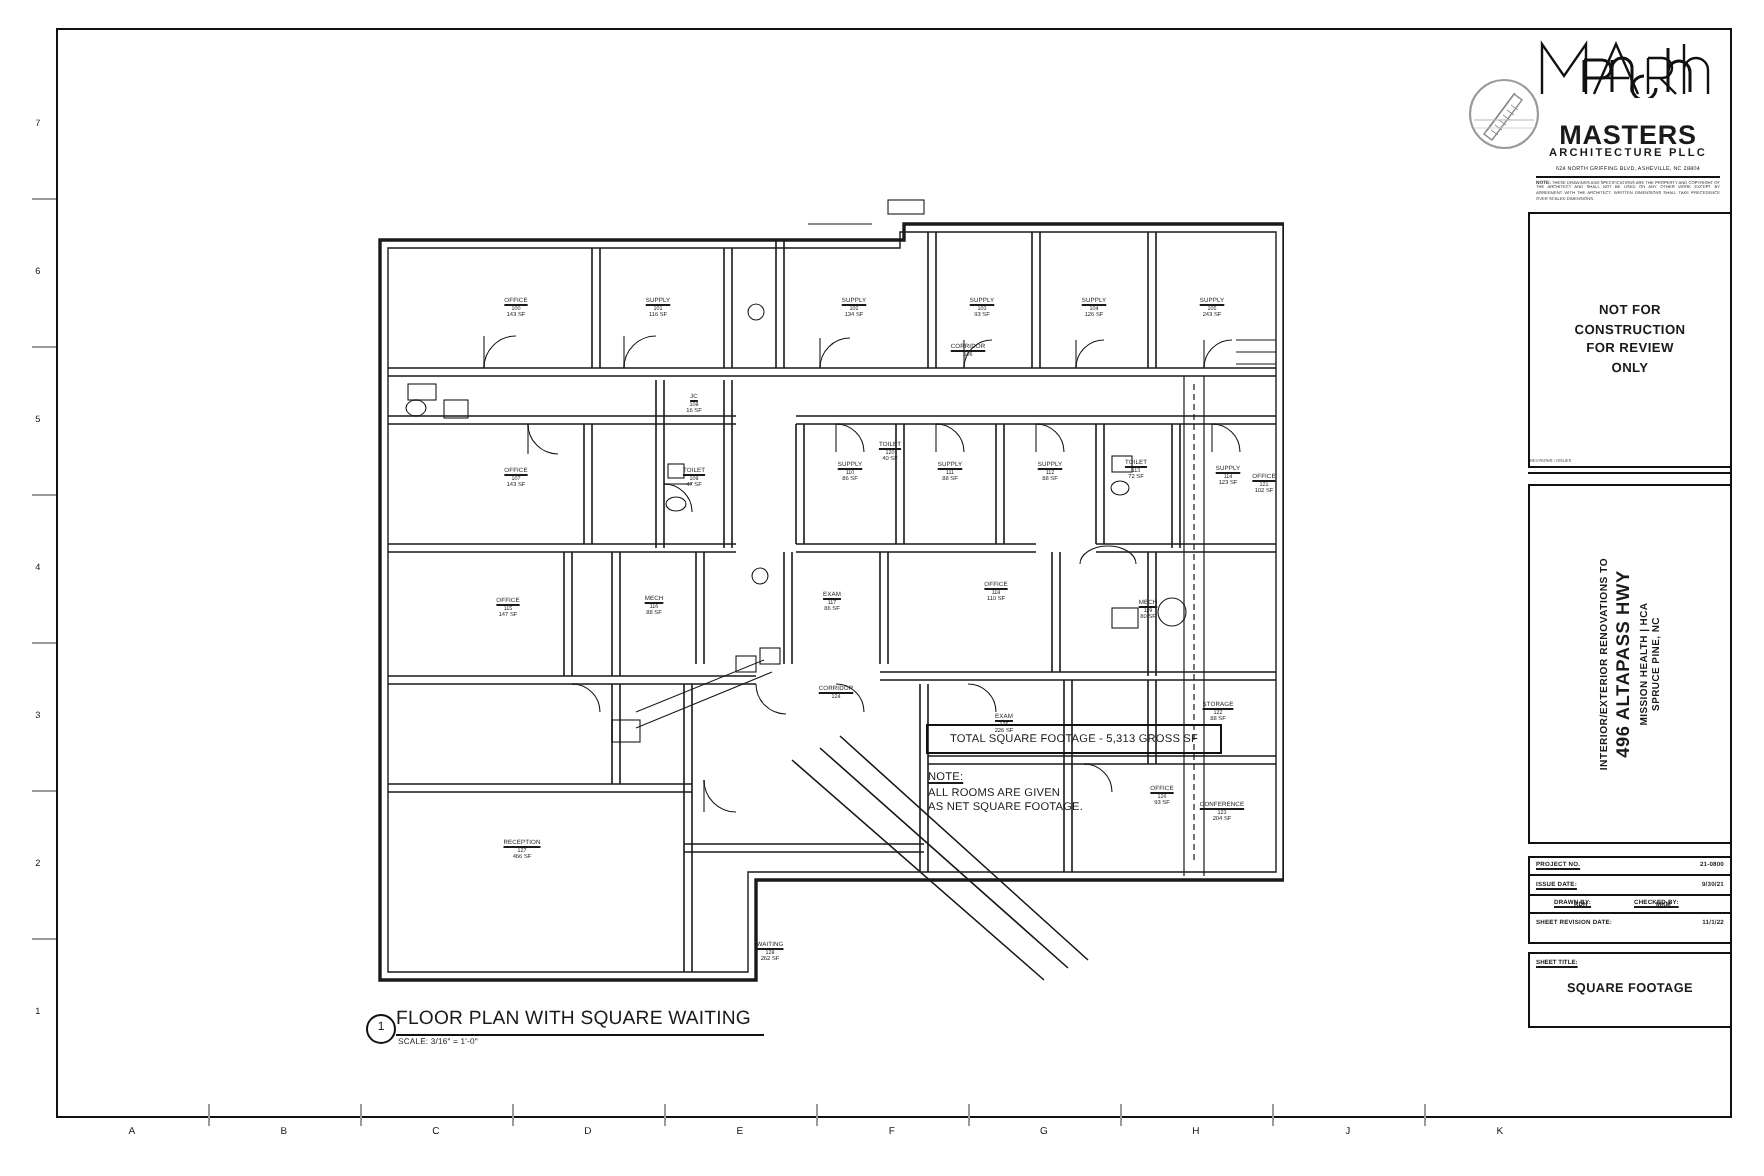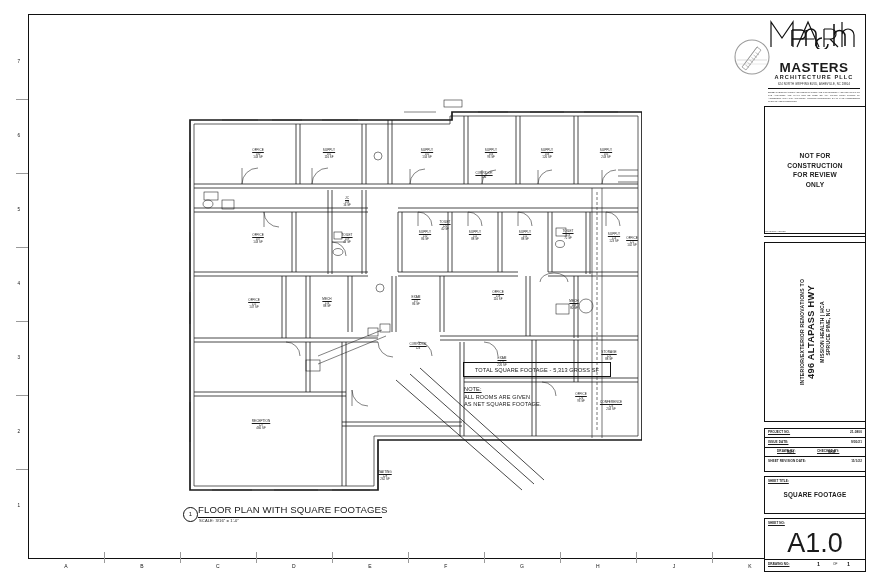--- a/index.html
+++ b/index.html
@@ -455,21 +455,21 @@
   <div class="note">
     <div class="note-h">NOTE:</div>
     <div class="note-l">ALL ROOMS ARE GIVEN</div>
     <div class="note-l">AS NET SQUARE FOOTAGE.</div>
   </div>
 
   <div class="dtitle">
     <div class="dt-circ">
       <span>1</span>
     </div>
-    <div class="dt-name">FLOOR PLAN WITH SQUARE FOOTAGES</div>
+    <div class="dt-name">FLOOR PLAN WITH SQUARE WAITING</div>
     <div class="dt-rule"></div>
     <div class="dt-scale">SCALE: 3/16" = 1'-0"</div>
   </div>
 
   <div class="tb">
 
     <div class="logo">
       <div class="logo-march">
         <svg width="92" height="33" viewBox="0 0 92 33">
           <g fill="none" stroke="#111" stroke-width="1.2">
@@ -534,25 +534,15 @@
         <span class="ic2" style="top:-7px">MKM</span>
         <span class="ival">11/1/22</span>
       </div>
     </div>
 
     <div class="tb-box stitle">
       <span class="stitle-lab">SHEET TITLE:</span>
       <div class="stitle-val">SQUARE FOOTAGE</div>
     </div>
 
-    <div class="tb-box snum">
-      <span class="snum-lab">SHEET NO:</span>
-      <div class="snum-val">A1.0</div>
-      <div class="snum-foot">
-        <span class="dn-lab">DRAWING NO:</span>
-        <span class="dn-a">1</span>
-        <span class="dn-of">OF</span>
-        <span class="dn-b">1</span>
-      </div>
-    </div>
 
   </div>
 </div>
 
 </body></html>

